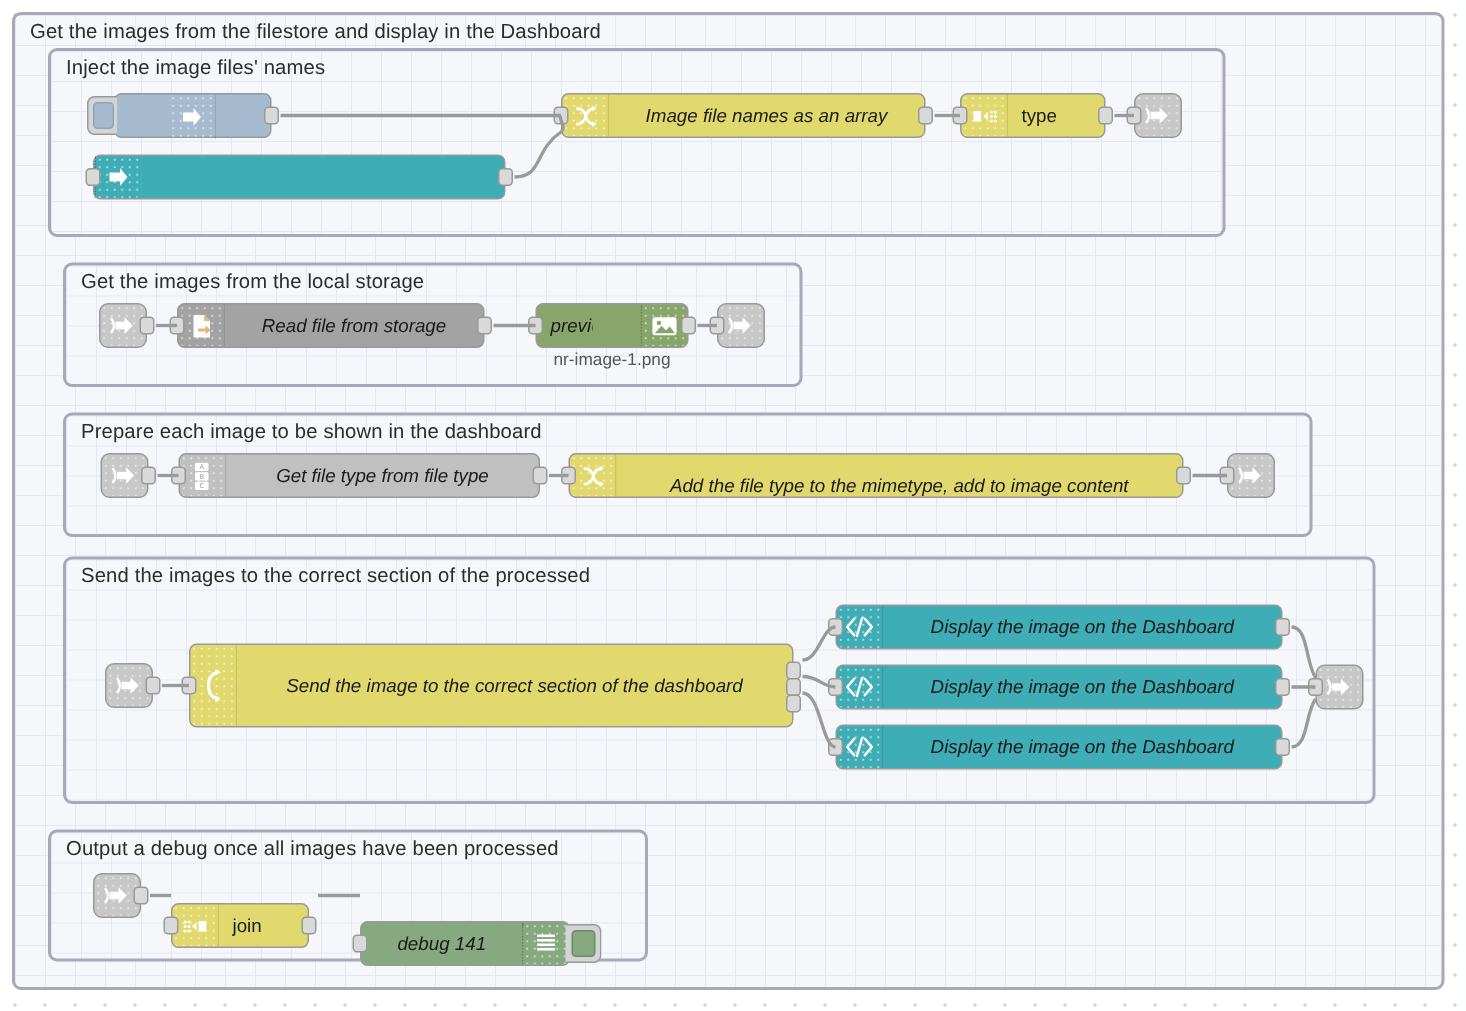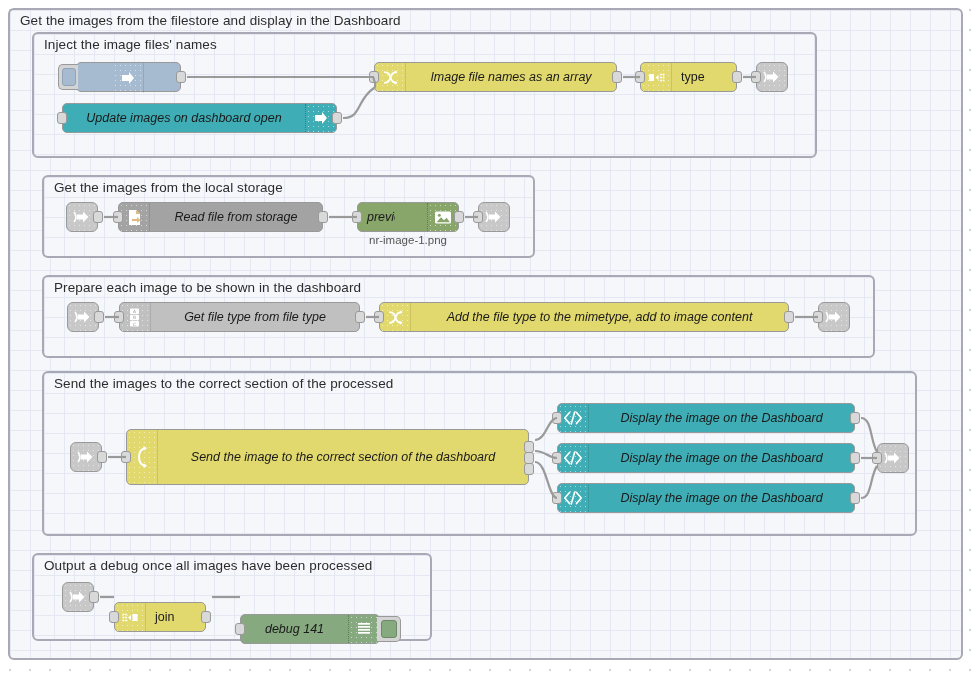--- a/index.html
+++ b/index.html
@@ -186,21 +186,20 @@
       <svg class="ic" width="16" height="16" viewBox="0 0 16 16">
           <path d="M2 5 h7 V2 l5 6 -5 6 v-3 H2 z" fill="#fff"></path>
         </svg>
     </div>
     <div class="lbl">Inject ¹</div>
     <span class="port out"></span>
   </div>
 
   <div class="node c-teal" style="left:62px;top:103px;width:275px;">
     <span class="port in"></span>
-    <div class="lbl">Update images on dashboard open</div>
     <div class="icell-r">
       <svg class="ic" width="16" height="16" viewBox="0 0 16 16">
           <path d="M2 5 h7 V2 l5 6 -5 6 v-3 H2 z" fill="#fff"></path>
         </svg>
     </div>
     <span class="port out"></span>
   </div>
 
   <div class="node c-yellow" style="left:374px;top:62px;width:243px;justify-content:space-between;">
     <span class="port in"></span>
@@ -310,21 +309,21 @@
         <rect x="2" y="13.1" width="9" height="5.5" rx="1" fill="#fff"></rect>
         <text x="6.5" y="4.9" font-size="4.4" text-anchor="middle" fill="#9a9a9a" font-family="DejaVu Sans, sans-serif">A</text>
         <text x="6.5" y="11.2" font-size="4.4" text-anchor="middle" fill="#9a9a9a" font-family="DejaVu Sans, sans-serif">B</text>
         <text x="6.5" y="17.5" font-size="4.4" text-anchor="middle" fill="#9a9a9a" font-family="DejaVu Sans, sans-serif">C</text>
       </svg>
     </div>
     <div class="lbl">Get file type from file type</div>
     <span class="port out"></span>
   </div>
 
-  <div class="node c-yellow" style="left:379px;top:302px;width:410px;">
+  <div class="node c-yellow" style="left:379px;top:302px;width:410px;align-items:flex-end;">
     <span class="port in"></span>
     <div class="icell">
       <svg class="ic" width="17" height="17" viewBox="0 0 16 16">
         <path d="M2 3 q5 0 6 5 q1 5 6 5" stroke="#fff" stroke-width="1.7" fill="none"></path>
         <path d="M2 13 q5 0 6 -5 q1 -5 6 -5" stroke="#fff" stroke-width="1.7" fill="none"></path>
         <path d="M12 1.2 l2.6 1.8 -2.6 1.8z" fill="#fff"></path>
         <path d="M12 11.2 l2.6 1.8 -2.6 1.8z" fill="#fff"></path>
       </svg>
     </div>
     <div class="lbl">Add the file type to the mimetype, add to image content</div>

